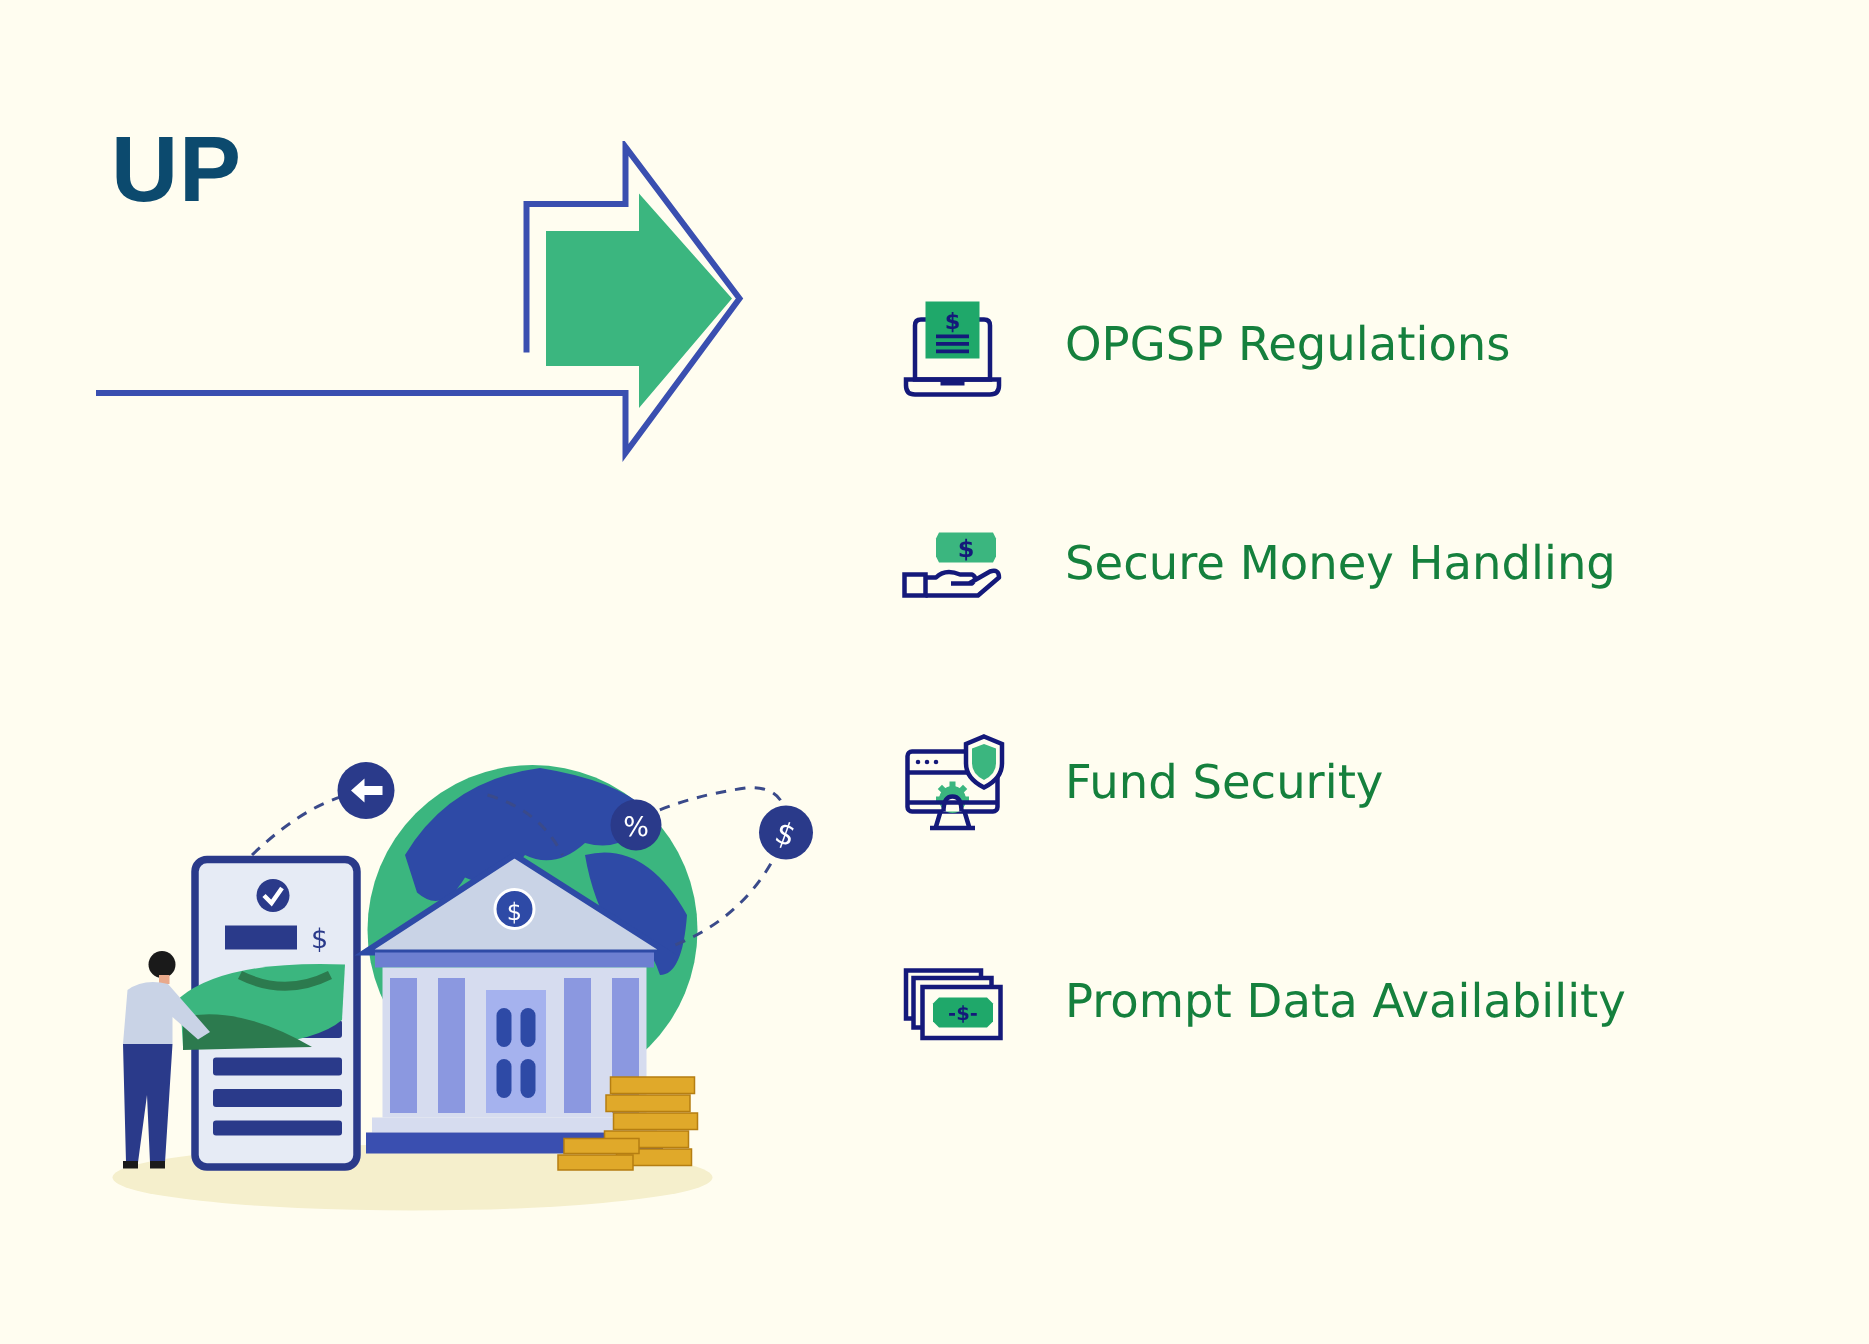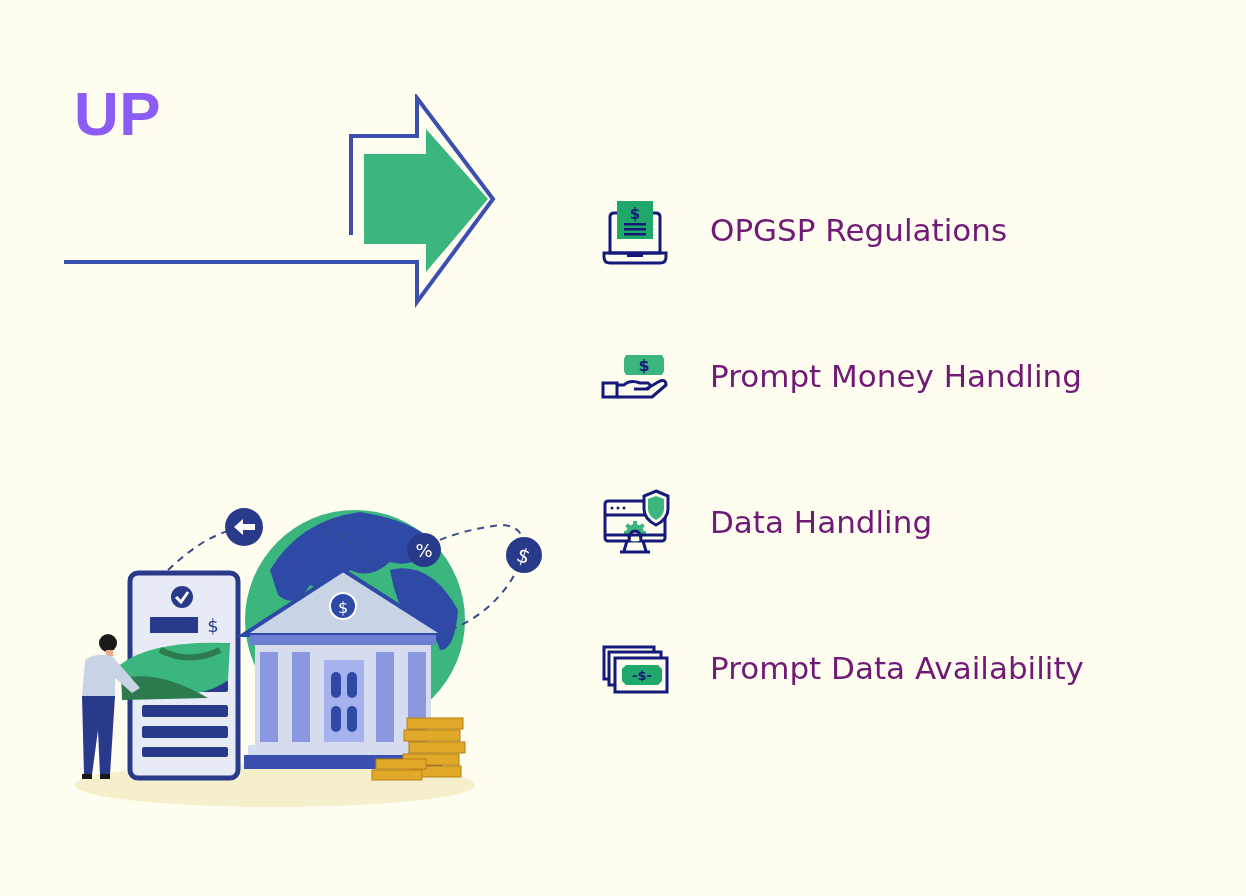--- a/index.html
+++ b/index.html
@@ -5,32 +5,32 @@
   html, body { margin: 0; padding: 0; }
   body {
     width: 1246px; height: 896px; overflow: hidden;
     background: #fffdf0;
     font-family: "Liberation Sans", "DejaVu Sans", sans-serif;
     position: relative;
   }
   .title {
     position: absolute; left: 74px; top: 72px;
     font-weight: bold; font-size: 62px; line-height: 84px;
-    color: #8b5cf6; letter-spacing: 0.5px;
+    color: #0c4a6e; letter-spacing: 0.5px;
   }
   .title span { display: block; }
   .arrow-svg { position: absolute; left: 60px; top: 94px; }
   .items { position: absolute; left: 600px; top: 190px; }
   .item {
     position: absolute; left: 0; width: 560px; height: 80px;
     display: flex; align-items: center;
   }
   .item .icon { width: 70px; height: 70px; flex: 0 0 70px; }
   .item .label {
-    margin-left: 40px; font-size: 33px; color: #701a75;
+    margin-left: 40px; font-size: 33px; color: #15803d;
     font-family: "DejaVu Sans", sans-serif; font-size: 31px;
   }
   .illus { position: absolute; left: 60px; top: 500px; }
 </style>
 </head>
 <body>
 
 <div class="title">
   <span>UP</span>
 </div>
@@ -58,21 +58,21 @@
     <span class="label">OPGSP Regulations</span>
   </div>
 
   <div class="item" style="top:146px;">
     <svg class="icon" viewBox="0 0 70 70">
       <path d="M26 14 H62 L64 18 V30 L62 34 H26 L24 30 V18 Z" fill="#3bb67f"></path>
       <text x="44" y="30" text-anchor="middle" font-size="16" font-weight="bold" fill="#14197a" font-family="DejaVu Sans, sans-serif">$</text>
       <rect x="3" y="42" width="14" height="14" fill="none" stroke="#14197a" stroke-width="3"></rect>
       <path d="M17 44 H24 Q30 38 40 42 H48 Q52 44 48 48 H34 M40 48 H46 L60 40 Q66 38 66 44 L52 56 H17" fill="none" stroke="#14197a" stroke-width="3" stroke-linejoin="round"></path>
     </svg>
-    <span class="label">Prompt Money Handling</span>
+    <span class="label">Secure Money Handling</span>
   </div>
 
   <div class="item" style="top:292px;">
     <svg class="icon" viewBox="0 0 70 70">
       <rect x="5" y="14" width="60" height="40" rx="3" fill="none" stroke="#14197a" stroke-width="3"></rect>
       <line x1="5" y1="28" x2="65" y2="28" stroke="#14197a" stroke-width="3"></line>
       <circle cx="12" cy="21" r="1.5" fill="#14197a"></circle>
       <circle cx="18" cy="21" r="1.5" fill="#14197a"></circle>
       <circle cx="24" cy="21" r="1.5" fill="#14197a"></circle>
       <circle cx="35" cy="46" r="9" fill="#3bb67f"></circle>
@@ -82,21 +82,21 @@
         <rect x="41" y="44" width="5" height="4"></rect>
         <rect x="26" y="37" width="4" height="4" transform="rotate(45 28 39)"></rect>
         <rect x="40" y="37" width="4" height="4" transform="rotate(45 42 39)"></rect>
       </g>
       <path d="M29 54 Q29 44 35 44 Q41 44 41 54" fill="#fffdf0" stroke="#14197a" stroke-width="3"></path>
       <line x1="5" y1="48" x2="65" y2="48" stroke="#14197a" stroke-width="3"></line>
       <path d="M27 54 L24 64 M43 54 L46 64 M20 65 H50" stroke="#14197a" stroke-width="3" fill="none"></path>
       <path d="M56 4 L68 9 V22 Q68 32 56 38 Q44 32 44 22 V9 Z" fill="#fffdf0" stroke="#14197a" stroke-width="3"></path>
       <path d="M56 9 L64 12 V22 Q64 29 56 33 Q48 29 48 22 V12 Z" fill="#3bb67f"></path>
     </svg>
-    <span class="label">Data Handling</span>
+    <span class="label">Fund Security</span>
   </div>
 
   <div class="item" style="top:438px;">
     <svg class="icon" viewBox="0 0 70 70">
       <rect x="4" y="14" width="50" height="32" fill="#fffdf0" stroke="#14197a" stroke-width="3"></rect>
       <rect x="9" y="19" width="52" height="33" fill="#fffdf0" stroke="#14197a" stroke-width="3"></rect>
       <rect x="15" y="25" width="52" height="34" fill="#fffdf0" stroke="#14197a" stroke-width="3"></rect>
       <path d="M26 32 H58 L62 36 V48 L58 52 H26 L22 48 V36 Z" fill="#1fa86a"></path>
       <text x="42" y="47" text-anchor="middle" font-size="13" font-weight="bold" fill="#14197a" font-family="DejaVu Sans, sans-serif">-$-</text>
     </svg>

